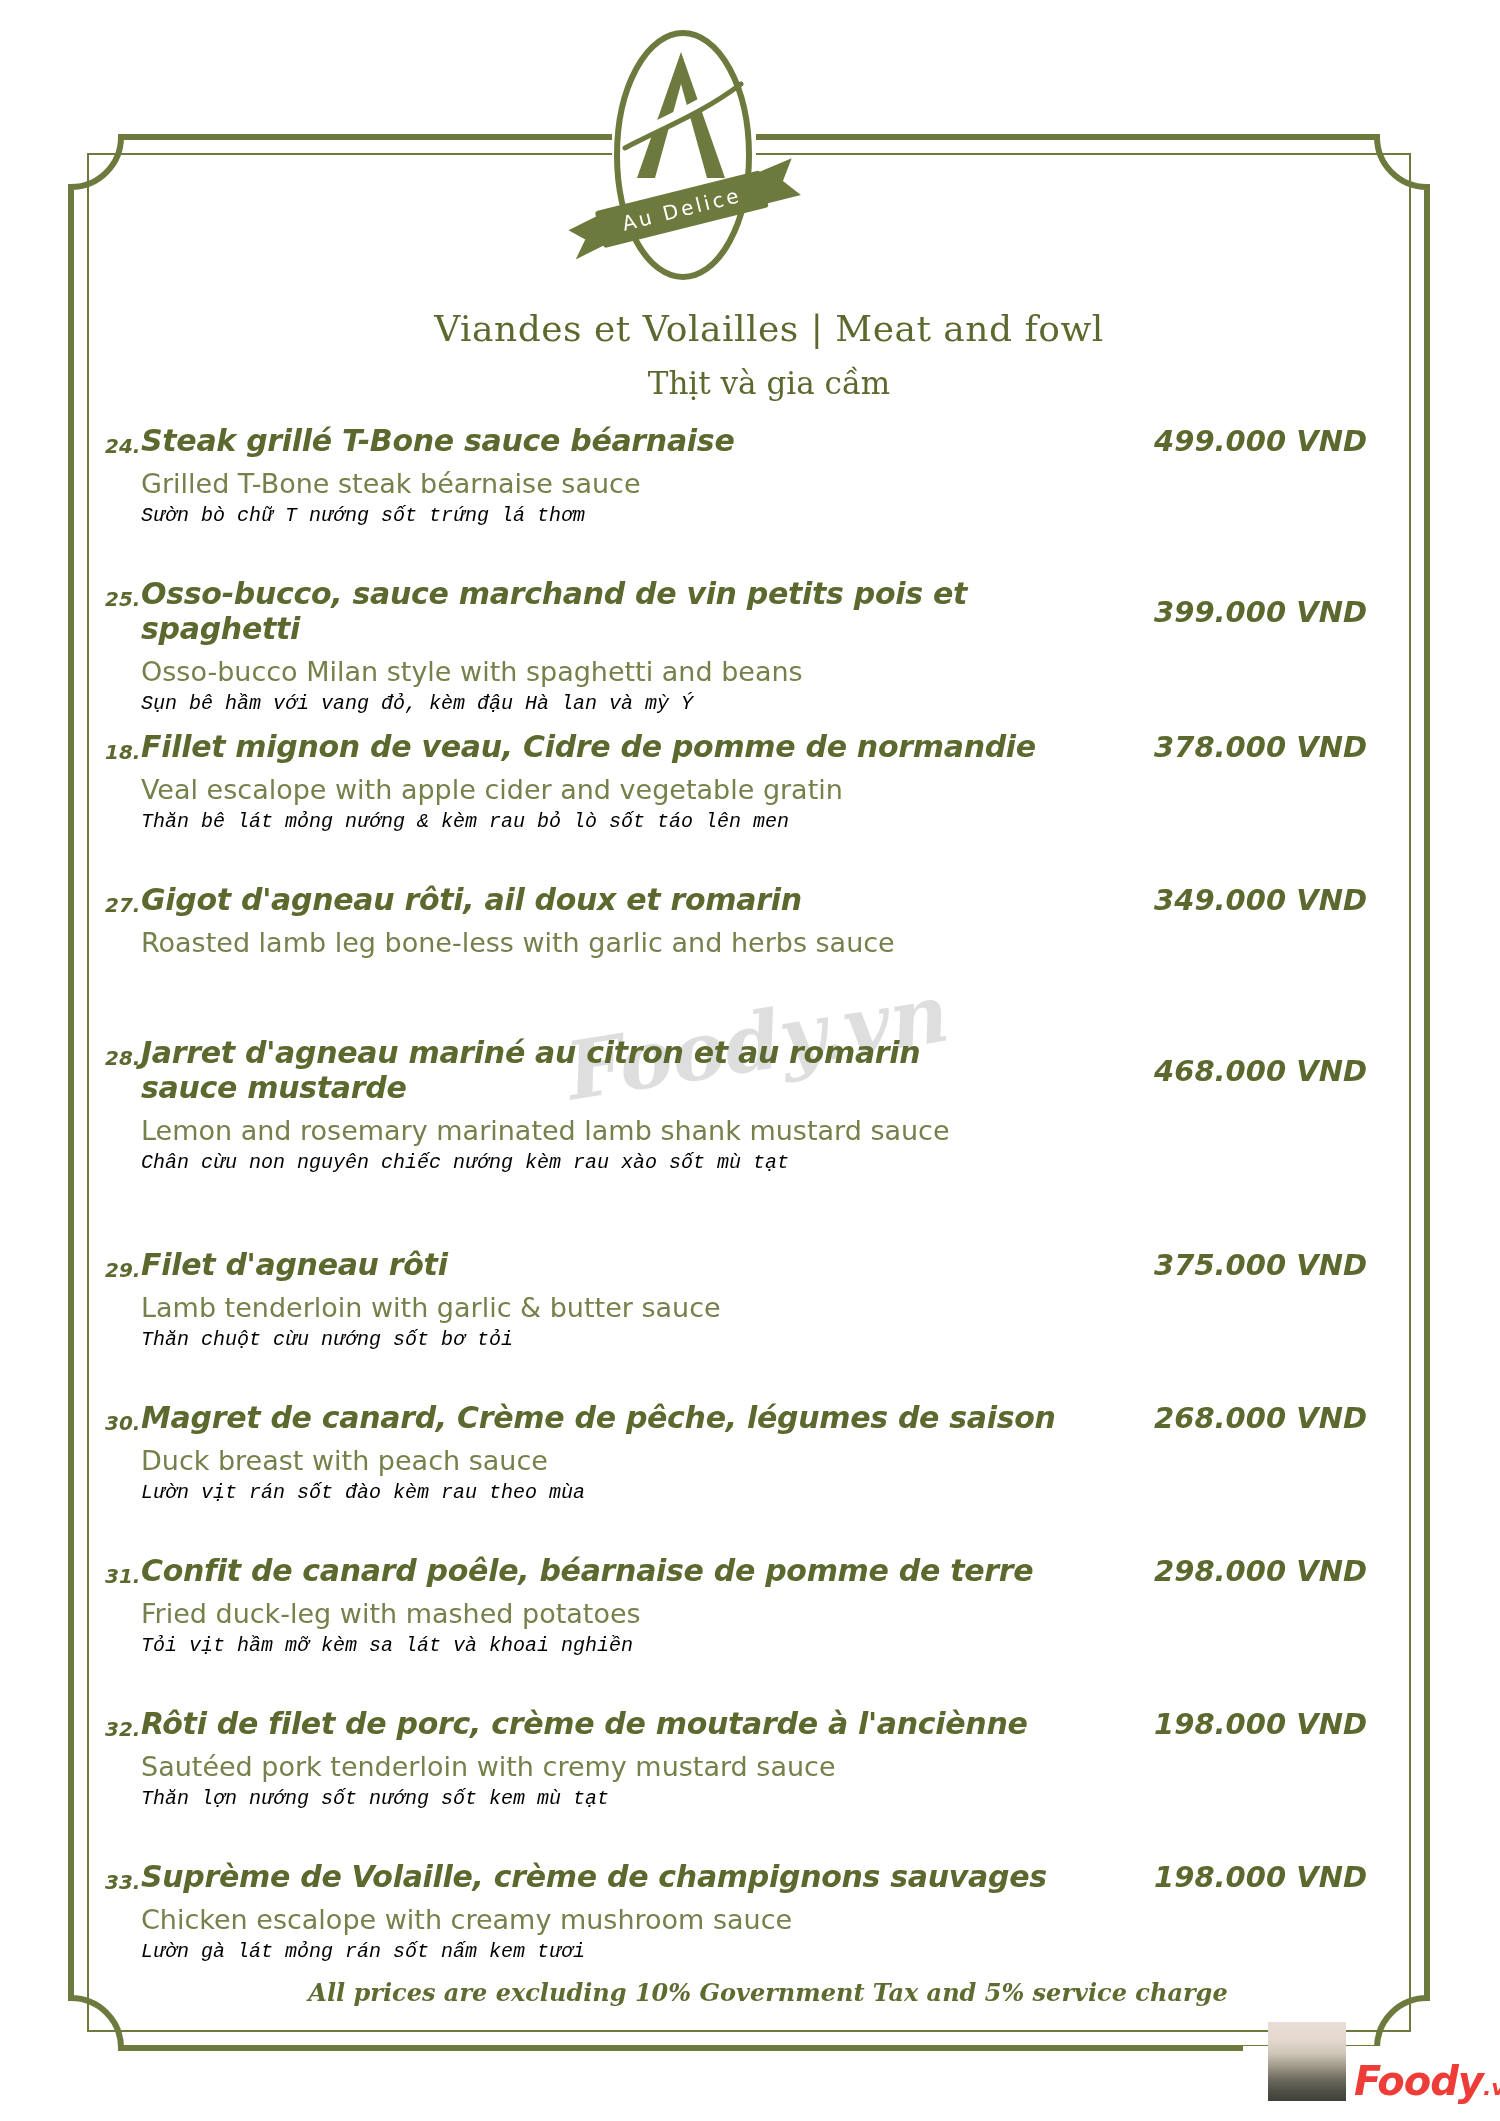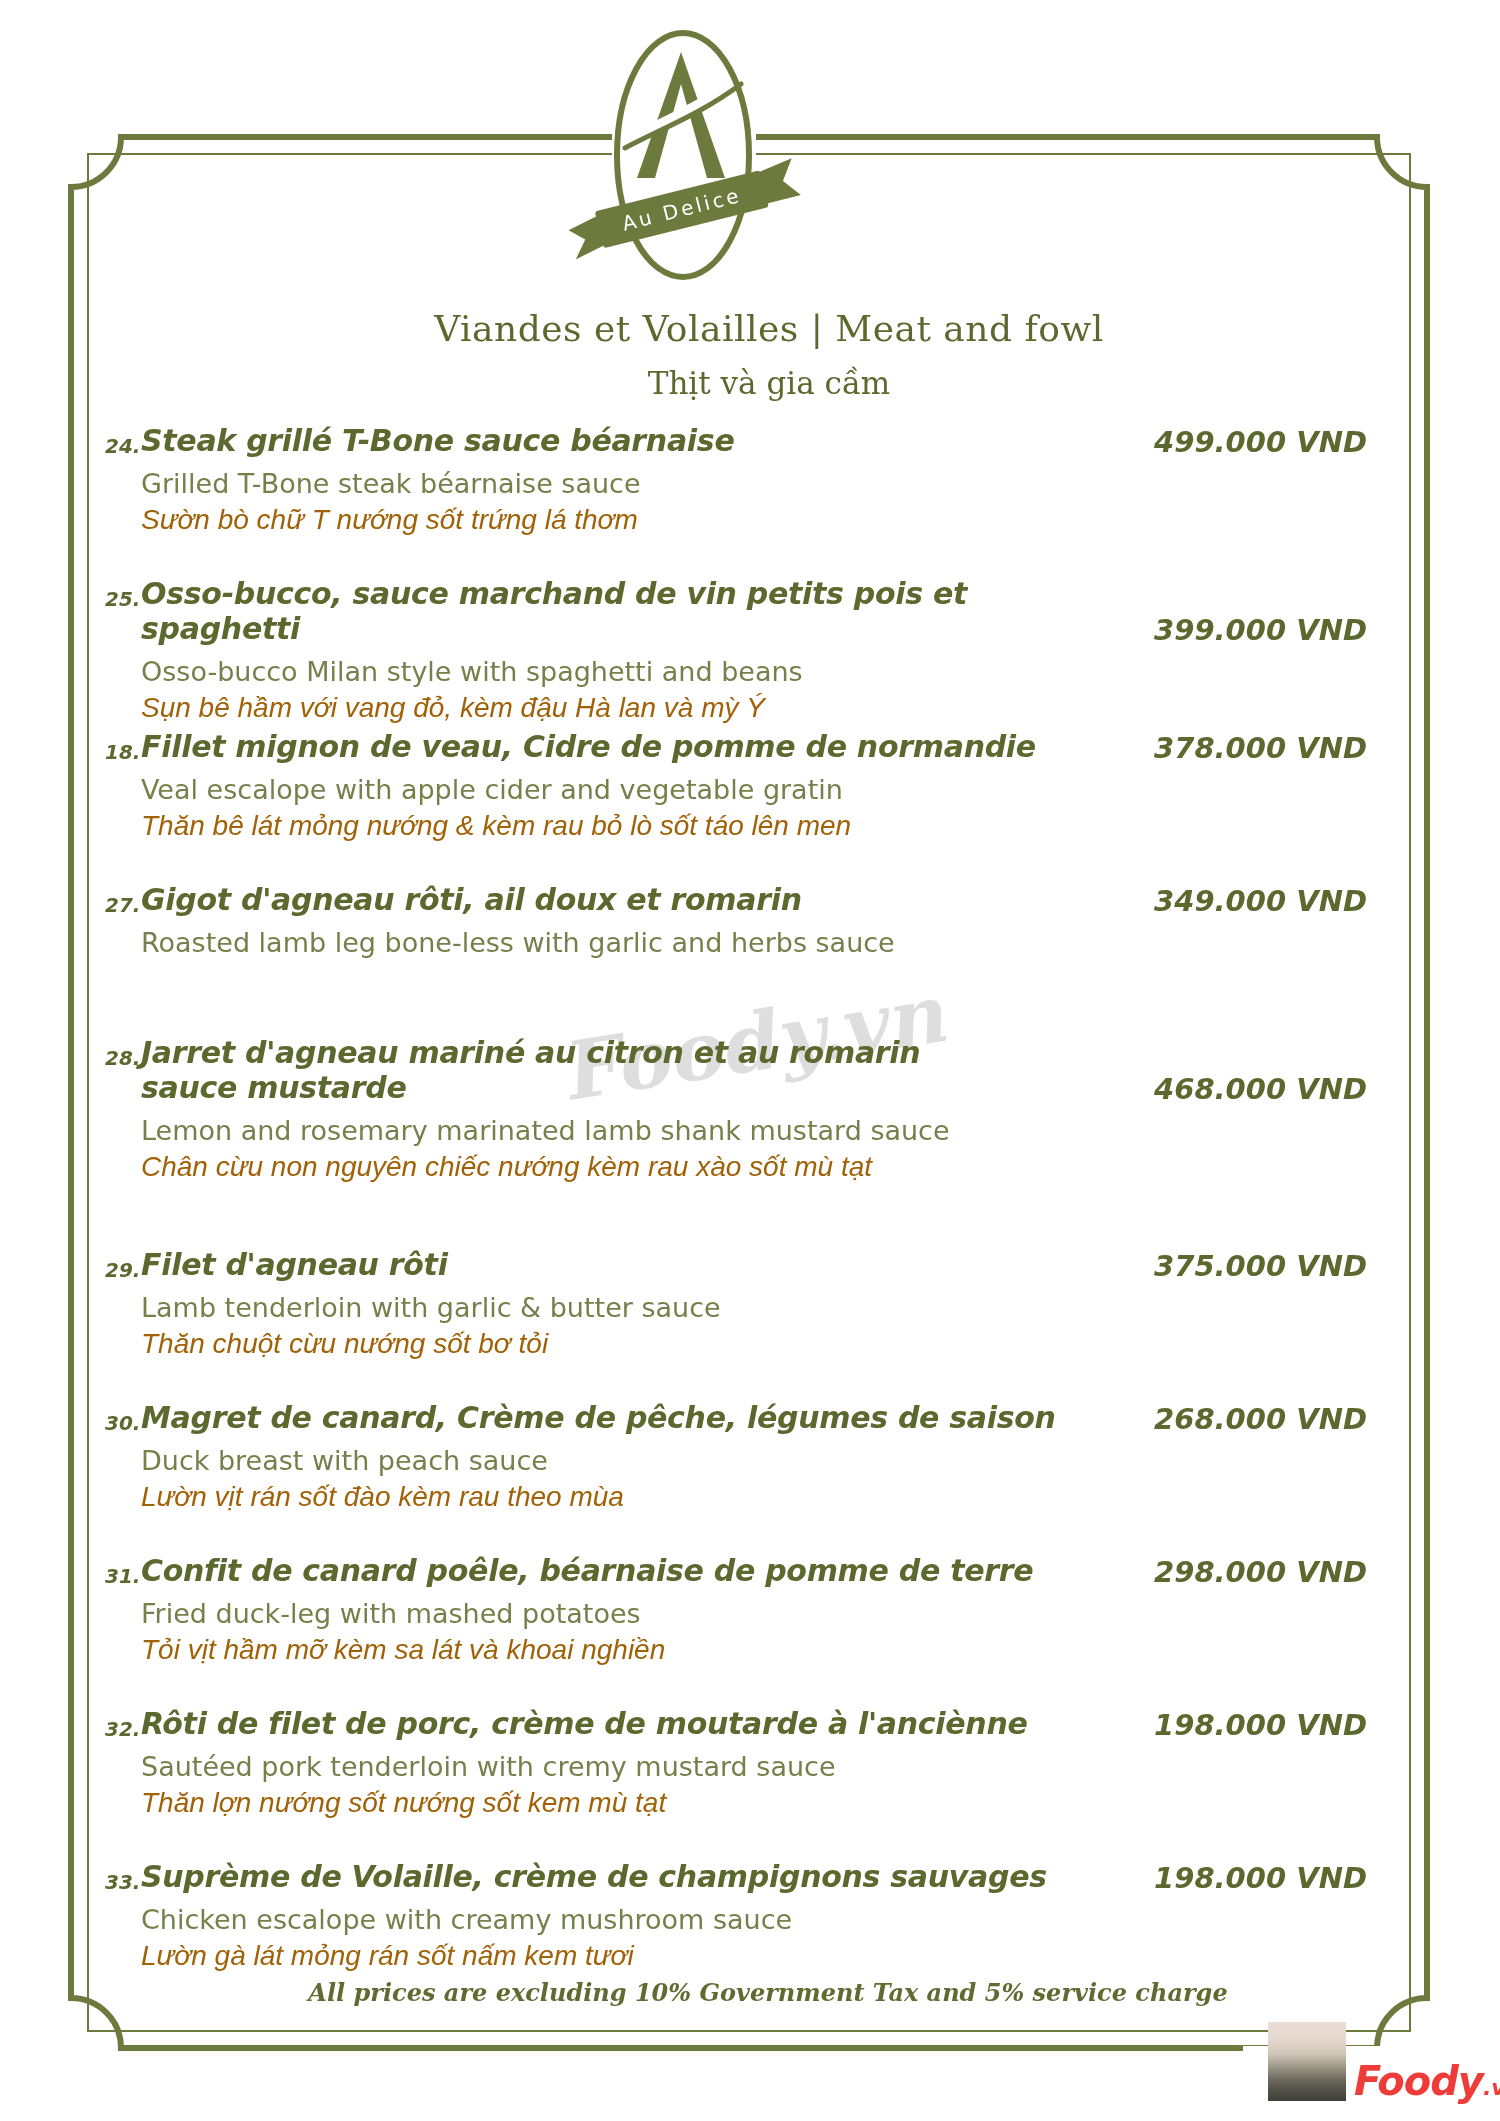--- a/index.html
+++ b/index.html
@@ -23,31 +23,31 @@
   
   .watermark{position:absolute;left:565px;top:995px;z-index:1;
              font-family:"DejaVu Serif","Liberation Serif",serif;
              font-style:italic;font-weight:bold;font-size:80px;color:#d9d9d9;
              transform:rotate(-9deg);opacity:.85;}
 
   
   .items{position:absolute;left:105px;top:424px;width:1262px;z-index:2;}
   .item{height:153px;}
   .item.tall{height:212px;}
-  .row{display:flex;justify-content:space-between;align-items:flex-end;}
+  .row{display:flex;justify-content:space-between;align-items:center;}
   .numname{display:flex;}
   .num{flex:0 0 36px;width:36px;font-weight:bold;font-size:20px;
        font-style:italic;padding-top:10px;color:#5c692e;}
   .name{font-size:30px;font-weight:bold;font-style:italic;line-height:1.16;
         letter-spacing:-.3px;white-space:pre-line;color:#5c692e;}
   .price{font-size:29px;font-weight:bold;font-style:italic;white-space:nowrap;
          padding-left:20px;color:#5c692e;}
   .en{margin-left:36px;margin-top:10px;font-size:27px;line-height:1.1;color:#75814b;}
-  .vi{margin-left:36px;margin-top:7px;font-size:28px;line-height:1.1;
-      font-family:Liberation Sans, sans-serif;font-style:italic;color:#a16207;}
+  .vi{margin-left:36px;margin-top:7px;font-size:20px;line-height:1.1;
+      font-family:Liberation Mono, monospace;font-style:italic;color:#000000;}
 
   
   .footnote{position:absolute;left:0;top:1978px;width:1480px;text-align:center;z-index:2;
             font-family:"DejaVu Serif","Liberation Serif",serif;font-style:italic;
             font-weight:bold;font-size:24px;color:#5f6c31;padding-left:28px;}
 
   
   .foody-patch{position:absolute;left:1243px;top:2046px;right:0;bottom:0;
                background:#ffffff;z-index:3;}
   .thumb{position:absolute;left:1268px;top:2022px;width:78px;height:79px;z-index:4;

